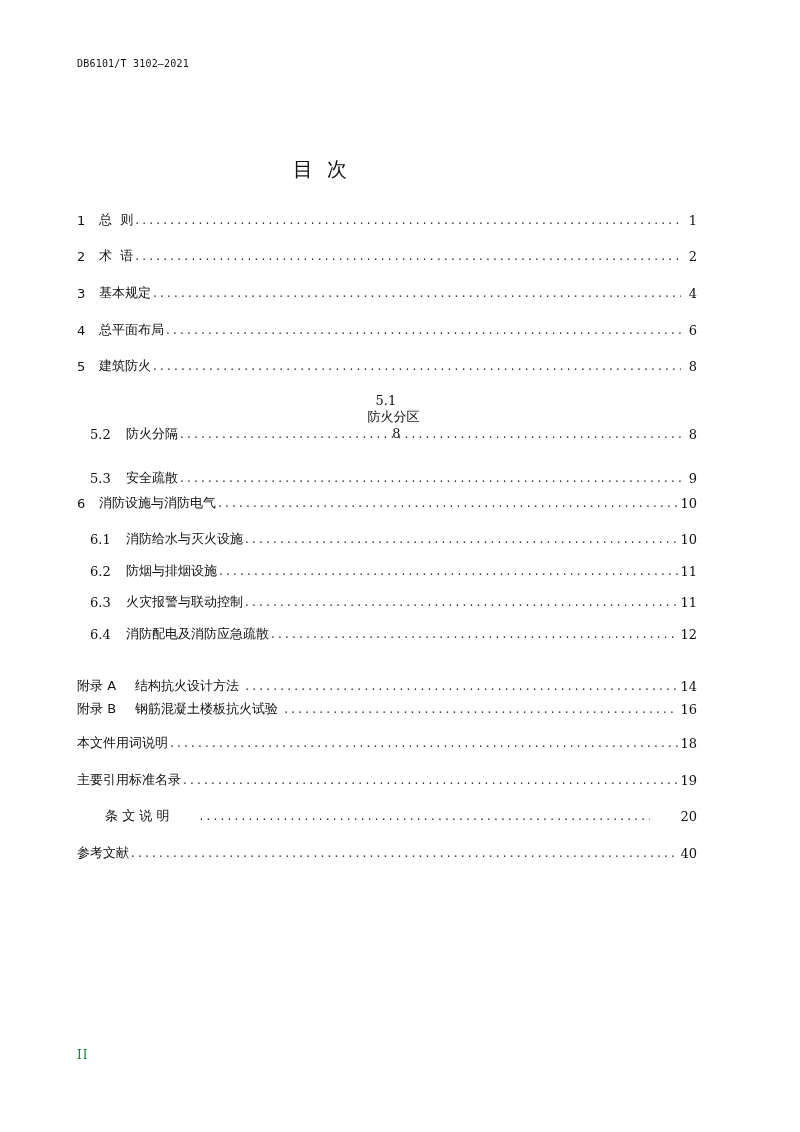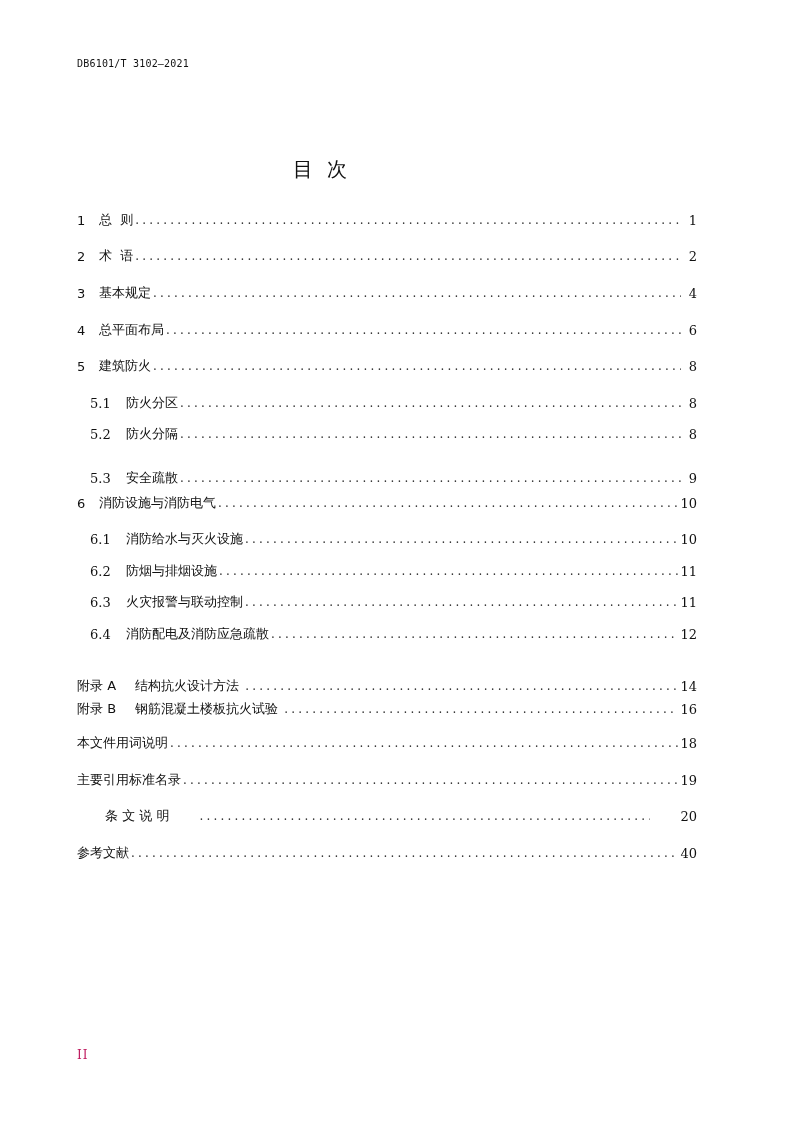--- a/index.html
+++ b/index.html
@@ -26,21 +26,21 @@
   .leader {
     flex: 1; overflow: hidden; white-space: nowrap; margin: 0 2px;
     font-family: "DejaVu Serif", serif; font-size: 12px; letter-spacing: 3.2px; color: #333;
     position: relative; top: 0px;
   }
   .page {
     font-family: "DejaVu Serif", serif; font-size: 13px; text-align: right; min-width: 14px;
   }
   .footer-page {
     position: absolute; left: 77px; top: 1048px;
-    font-family: "DejaVu Serif", serif; font-size: 12px; color: #be185d; letter-spacing: 1px;
+    font-family: "DejaVu Serif", serif; font-size: 12px; color: #15803d; letter-spacing: 1px;
   }
 </style>
 </head>
 <body>
 
 <div class="header-code">DB6101/T 3102—2021</div>
 <div class="page-title">目次</div>
 
 <div class="toc" id="toc">
     <div class="toc-row l1" style="top: 210px;">
@@ -66,21 +66,21 @@
       <span class="label">总平面布局</span>
       <span class="leader">........................................................................................................................................................................................................</span>
       <span class="page">6</span>
     </div>
     <div class="toc-row l1" style="top: 356px;">
       <span class="num">5</span>
       <span class="label">建筑防火</span>
       <span class="leader">........................................................................................................................................................................................................</span>
       <span class="page">8</span>
     </div>
-    <div class="toc-row l2" style="top: 393px;">
+    <div class="toc-row l2" style="top: 393px; flex-direction: column;">
       <span class="num">5.1</span>
       <span class="label">防火分区</span>
       <span class="leader">........................................................................................................................................................................................................</span>
       <span class="page">8</span>
     </div>
     <div class="toc-row l2" style="top: 424px;">
       <span class="num">5.2</span>
       <span class="label">防火分隔</span>
       <span class="leader">........................................................................................................................................................................................................</span>
       <span class="page">8</span>

